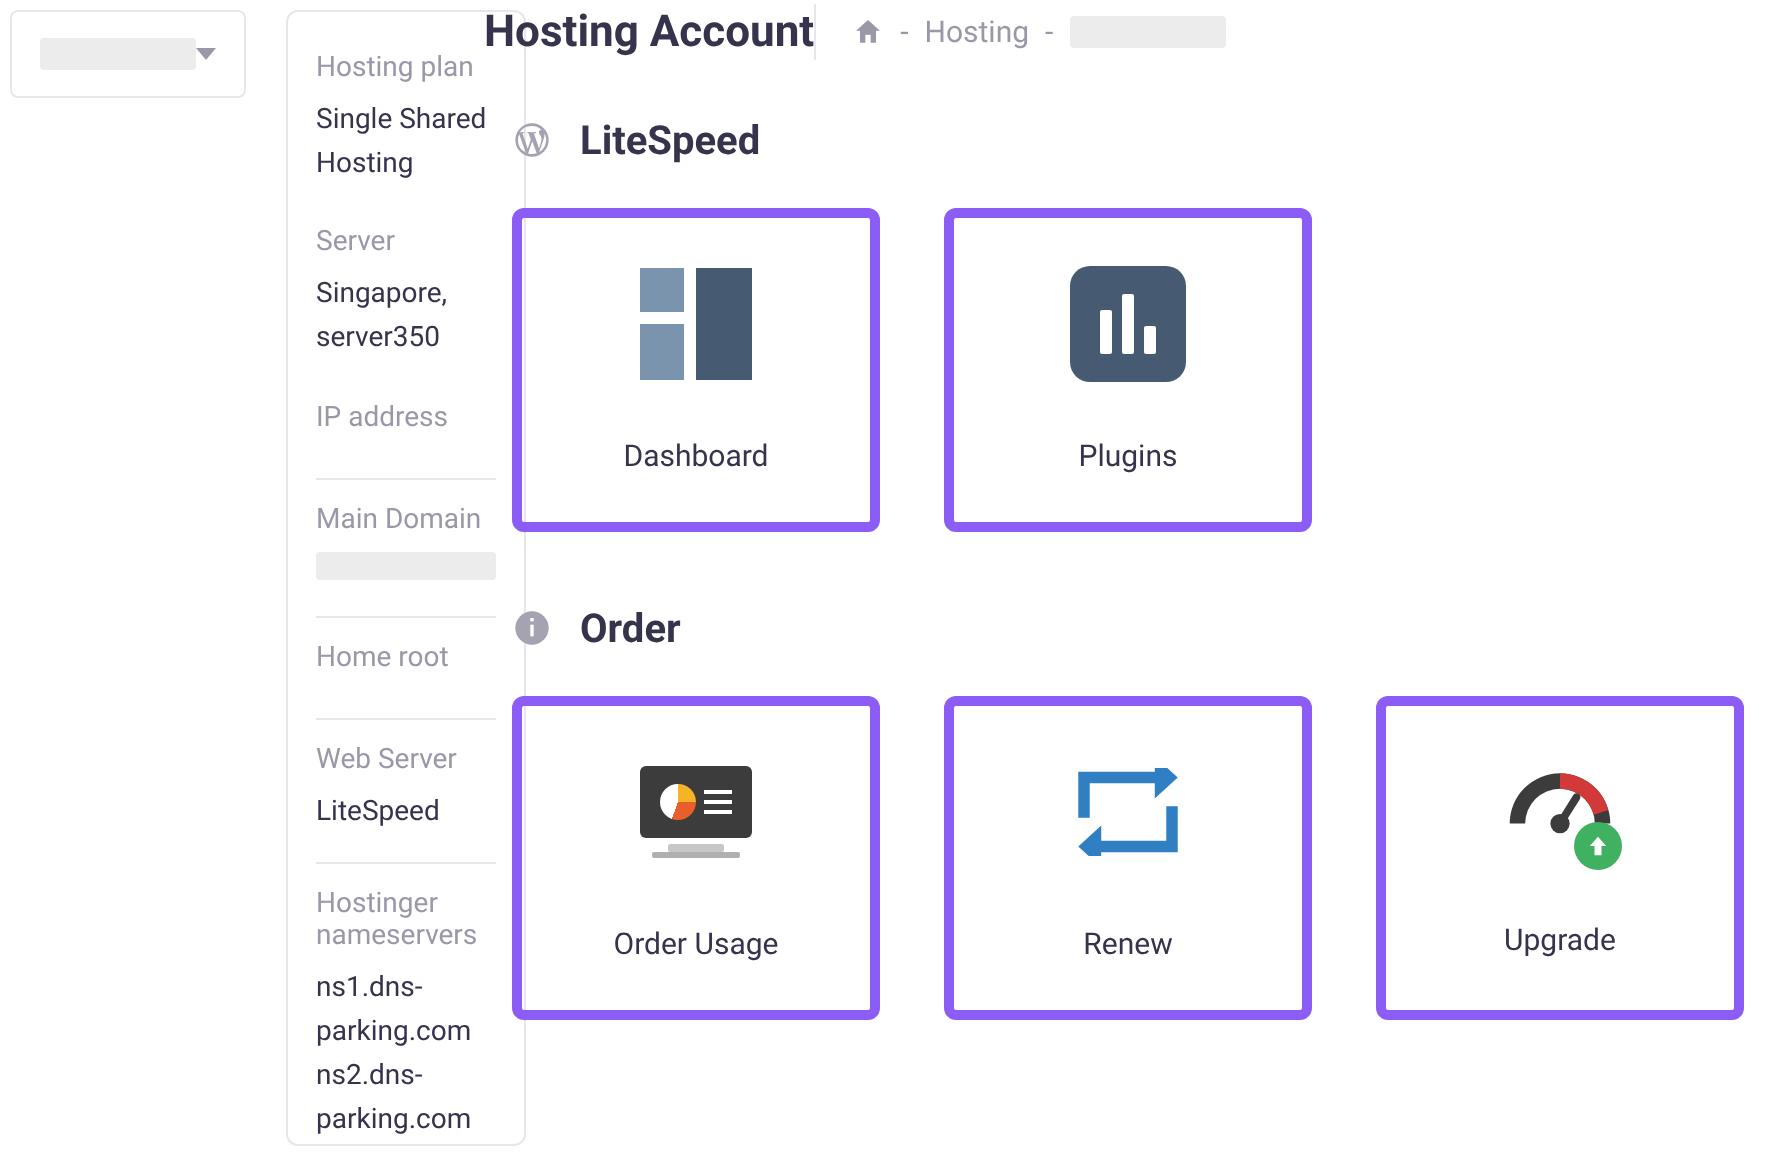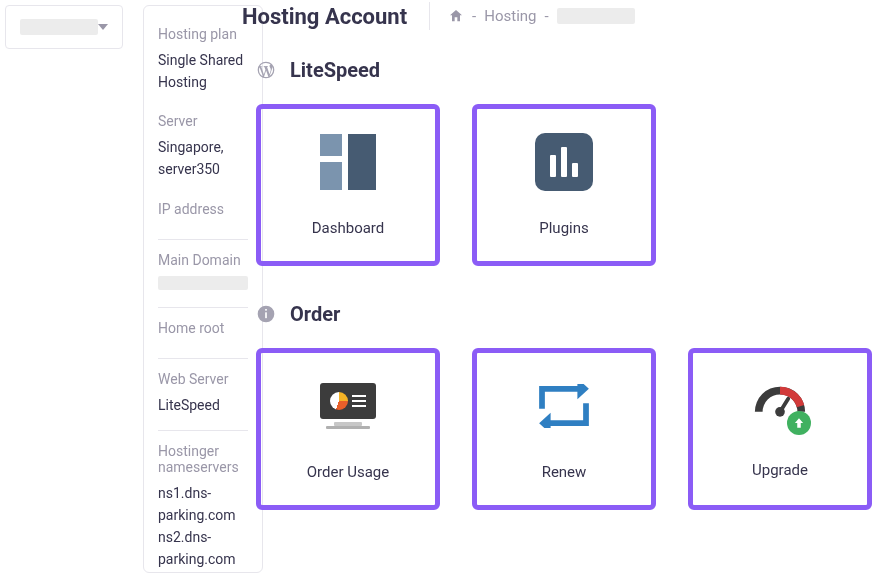--- a/index.html
+++ b/index.html
@@ -59,21 +59,20 @@
     display: inline-block;
   }
 
   .main-col {
     flex: 1;
     padding: 2px 0 0 32px;
   }
   .page-header {
     display: flex;
     align-items: center;
-    gap: 22px;
     padding-bottom: 22px;
   }
   .page-title {
     font-size: 22px;
     font-weight: 700;
     color: #36344d;
   }
   .crumbs {
     display: flex;
     align-items: center;

